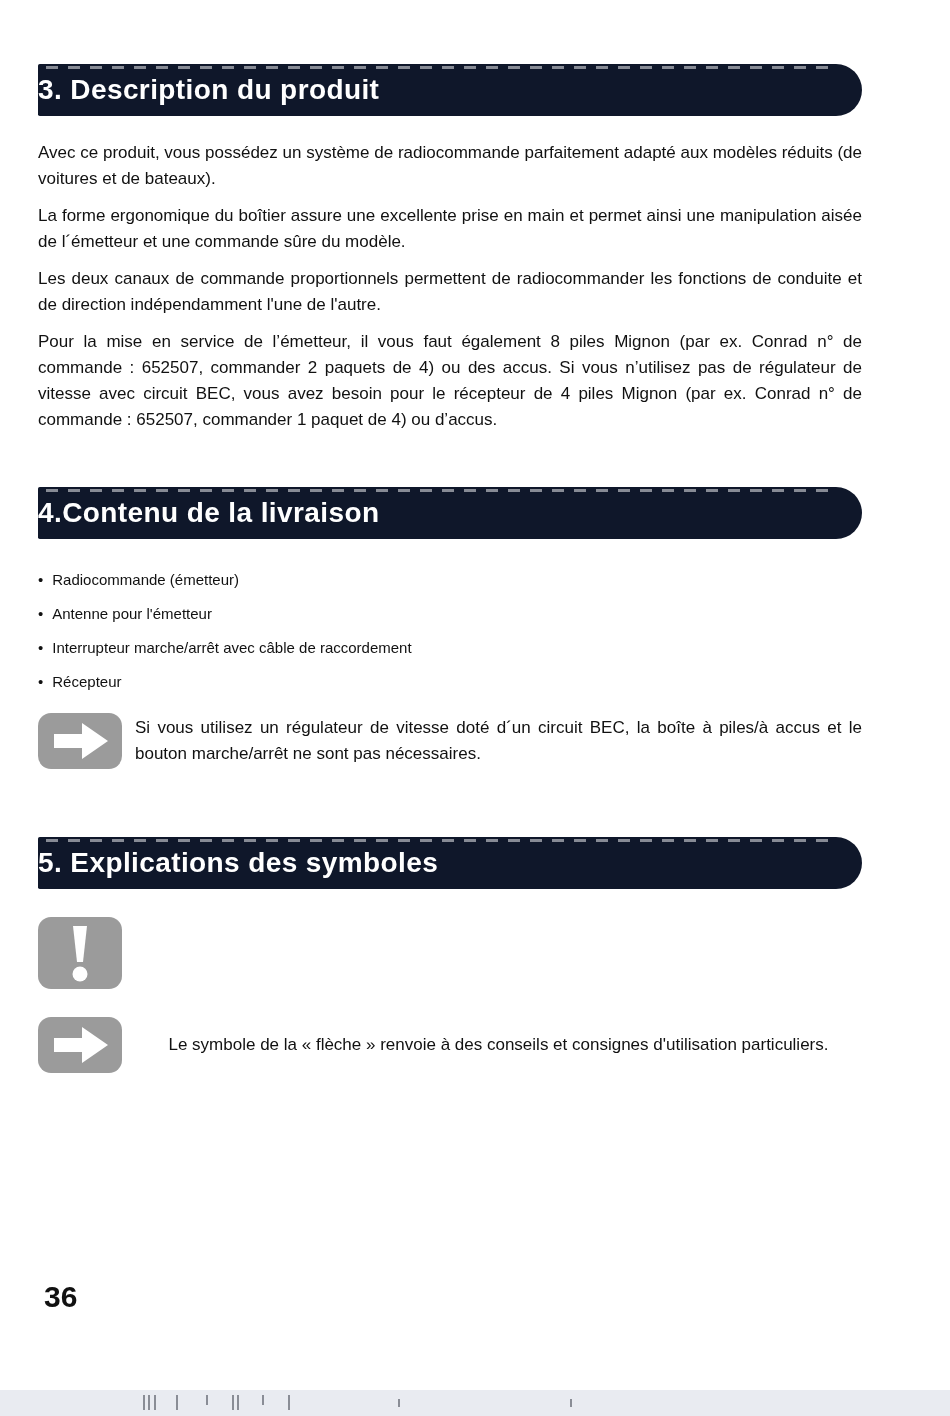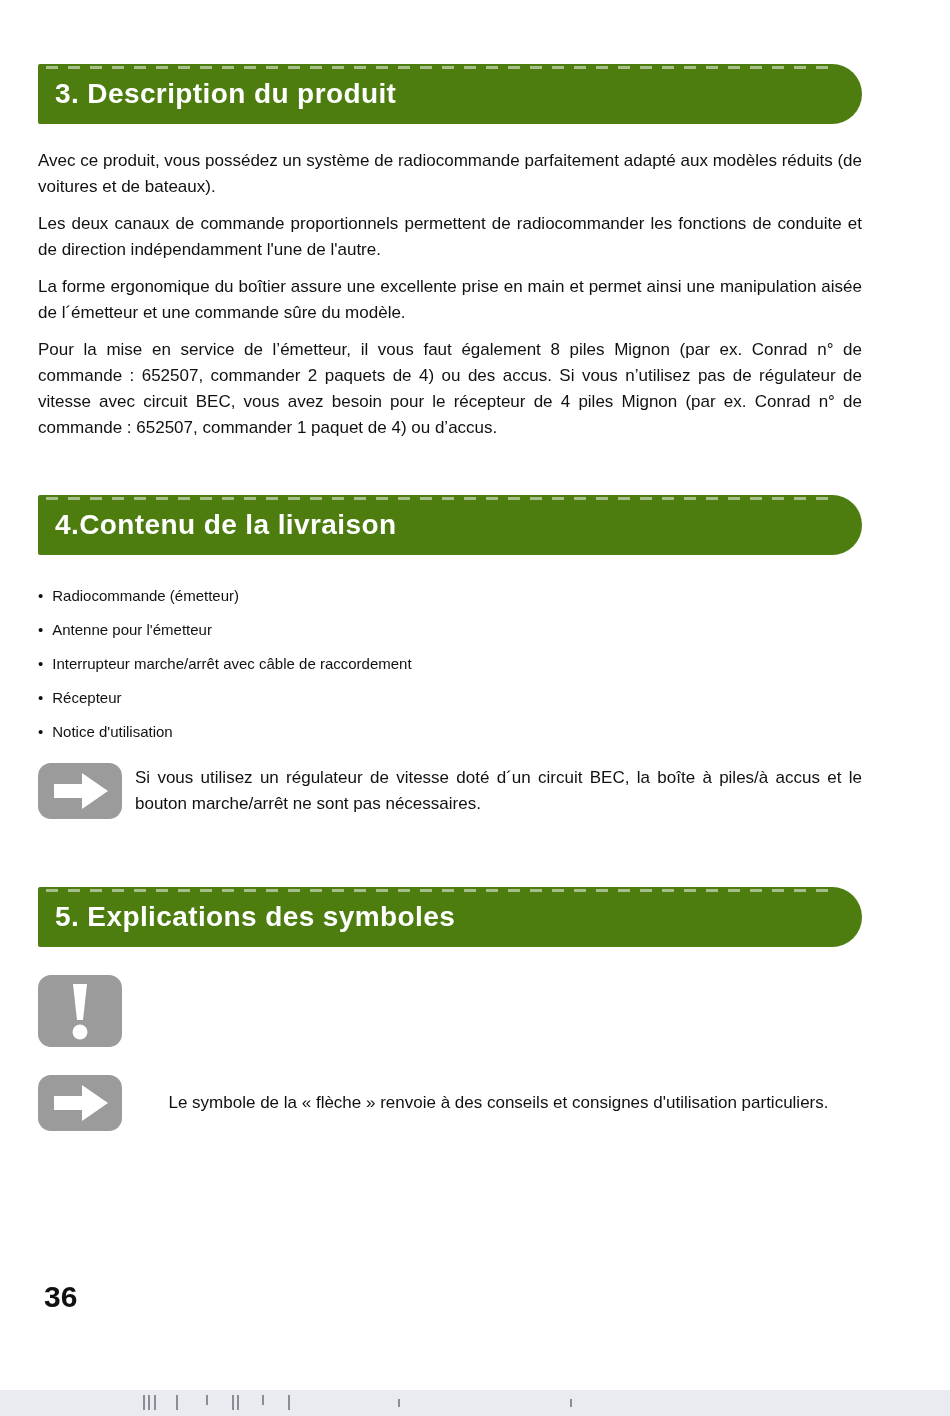--- a/index.html
+++ b/index.html
@@ -4,22 +4,22 @@
 <style>
   * { margin:0; padding:0; box-sizing:border-box; }
   html,body { background:#ffffff; }
   .page {
     width:950px; height:1416px; position:relative; background:#ffffff;
     font-family:"Liberation Sans", sans-serif; color:#111; overflow:hidden;
   }
   .content { padding:64px 88px 0 38px; }
 
   .section-bar {
-    height:60px; background:#4d7c0f; border-radius:2px 30px 30px 2px;
-    display:flex; align-items:center; padding-left:17px; position:relative;
+    height:52px; background:#0f172a; border-radius:2px 30px 30px 2px;
+    display:flex; align-items:center; position:relative;
   }
   .section-bar::before {
     content:""; position:absolute; top:2px; left:8px; right:34px; height:3px;
     background:repeating-linear-gradient(90deg, rgba(255,255,255,.5) 0 12px, transparent 12px 22px);
   }
   .section-title { color:#ffffff; font-size:28px; font-weight:bold; letter-spacing:.4px; }
 
   p.body { font-size:17px; line-height:26px; text-align:justify; margin-bottom:11px; }
   p.body.first { margin-top:24px; }
 
@@ -45,34 +45,33 @@
 <body>
 
 <div class="page">
   <main class="content">
 
     <header class="section-bar">
       <h2 class="section-title">3. Description du produit</h2>
     </header>
 
     <p class="body first">Avec ce produit, vous possédez un système de radiocommande parfaitement adapté aux modèles réduits (de voitures et de bateaux).</p>
+    <p class="body">La forme ergonomique du boîtier assure une excellente prise en main et permet ainsi une manipulation aisée de l´émetteur et une commande sûre du modèle.</p>
     <p class="body">Les deux canaux de commande proportionnels permettent de radiocommander les fonctions de conduite et de direction indépendamment l'une de l'autre.</p>
-    <p class="body">La forme ergonomique du boîtier assure une excellente prise en main et permet ainsi une manipulation aisée de l´émetteur et une commande sûre du modèle.</p>
     <p class="body">Pour la mise en service de l’émetteur, il vous faut également 8 piles Mignon (par ex. Conrad n° de commande : 652507, commander 2 paquets de 4) ou des accus. Si vous n’utilisez pas de régulateur de vitesse avec circuit BEC, vous avez besoin pour le récepteur de 4 piles Mignon (par ex. Conrad n° de commande : 652507, commander 1 paquet de 4) ou d’accus.</p>
 
     <header class="section-bar gap-lg">
       <h2 class="section-title">4.Contenu de la livraison</h2>
     </header>
 
     <ul class="bullet-list">
       <li>Radiocommande (émetteur)</li>
       <li>Antenne pour l'émetteur</li>
       <li>Interrupteur marche/arrêt avec câble de raccordement</li>
       <li>Récepteur</li>
-      <li>Notice d'utilisation</li>
     </ul>
 
     <div class="note">
       <span class="icon">
         <svg width="84" height="56" viewBox="0 0 84 56" aria-hidden="true">
           <rect width="84" height="56" rx="13" fill="#9b9b9b"></rect>
           <path d="M16 21 h28 v-11 l26 18 -26 18 v-11 h-28 z" fill="#ffffff"></path>
         </svg>
       </span>
       <p class="note-text">Si vous utilisez un régulateur de vitesse doté d´un circuit BEC, la boîte à piles/à accus et le bouton marche/arrêt ne sont pas nécessaires.</p>

